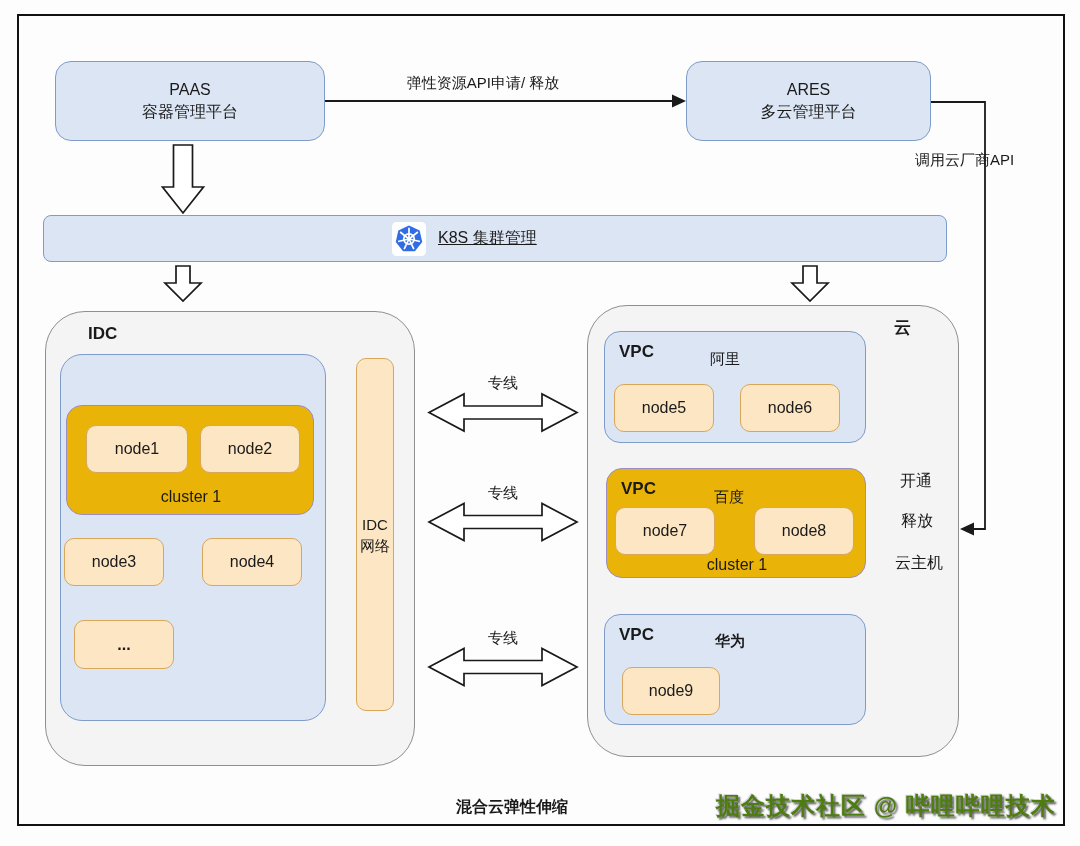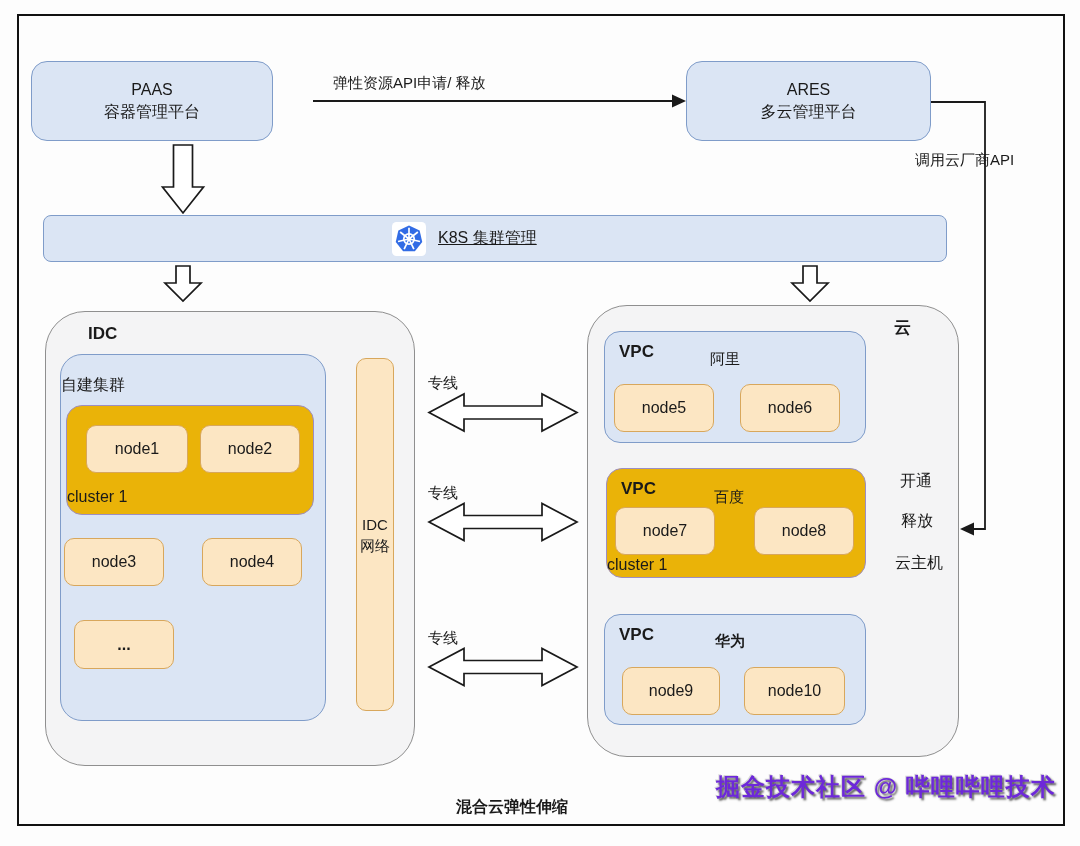--- a/index.html
+++ b/index.html
@@ -13,25 +13,25 @@
   .orange{background:#fce6c3;border-color:#d8a75c;}
   .gray{background:#f4f4f5;border-color:#8f8f8f;}
   .r8{border-radius:8px;text-decoration:underline;} .r10{border-radius:10px;} .r16{border-radius:16px;}
   .r22{border-radius:22px;} .r40{border-radius:40px;padding-left:47px;}
   .center-col{display:flex;flex-direction:column;align-items:center;justify-content:center;text-align:center;}
   .platform{font-size:16px;line-height:22px;z-index:2;}
   .node{display:flex;align-items:center;justify-content:center;font-size:16px;}
   .lbl{position:absolute;white-space:nowrap;z-index:2;}
   .sz15{font-size:15px;} .sz16{font-size:16px;} .sz17{font-size:17px;font-weight:bold;}
   .bold{font-weight:bold;}
-  .ctr{}
+  .ctr{text-align:center;}
   .k8sbar{display:flex;align-items:center;padding-left:348px;z-index:2;}
   .k8sbar .k8s-label{margin-left:12px;font-size:16px;font-weight:500;}
-  .watermark{position:absolute;left:716px;top:771px;z-index:3;font-size:24px;font-weight:bold;
-             letter-spacing:1px;color:#6d28d9;white-space:nowrap;
+  .watermark{position:absolute;left:716px;top:790px;z-index:3;font-size:24px;font-weight:bold;
+             letter-spacing:1px;color:#4d7c0f;white-space:nowrap;
              text-shadow:2px 2px 2px rgba(90,90,90,.95),-1px -1px 0 rgba(160,160,160,.4);}
   .caption{position:absolute;left:412px;top:797px;width:200px;text-align:center;
            font-size:16px;font-weight:600;z-index:2;}
 </style>
 </head>
 <body>
 
 <div class="canvas">
 
   <div class="frame"></div>
@@ -58,21 +58,21 @@
       <polygon points="1,20.5 36,2 36,14 114,14 114,2 149,20.5 114,39 114,27 36,27 36,39" fill="#fff" stroke="#1a1a1a" stroke-width="1.7"></polygon>
     </g>
     <g transform="translate(428,501.5)">
       <polygon points="1,20.5 36,2 36,14 114,14 114,2 149,20.5 114,39 114,27 36,27 36,39" fill="#fff" stroke="#1a1a1a" stroke-width="1.7"></polygon>
     </g>
     <g transform="translate(428,646.5)">
       <polygon points="1,20.5 36,2 36,14 114,14 114,2 149,20.5 114,39 114,27 36,27 36,39" fill="#fff" stroke="#1a1a1a" stroke-width="1.7"></polygon>
     </g>
   </svg>
 
-  <div class="box blue r16 center-col platform" style="left:31px;top:61px;width:242px;height:80px;justify-content:center;">
+  <div class="box blue r16 center-col platform" style="left:55px;top:61px;width:270px;height:80px;justify-content:center;">
     <div>PAAS</div>
     <div>容器管理平台</div>
   </div>
 
   <div class="box blue r16 center-col platform" style="left:686px;top:61px;width:245px;height:80px;">
     <div>ARES</div>
     <div>多云管理平台</div>
   </div>
 
   <div class="lbl sz15 ctr" style="left:333px;top:74px;width:300px;">弹性资源API申请/ 释放</div>
@@ -97,21 +97,20 @@
         <circle cx="15" cy="15" r="1.7" fill="#fff"></circle>
       </svg>
     </span>
     <span class="k8s-label">K8S 集群管理</span>
   </div>
 
   <div class="box gray r40" style="left:45px;top:311px;width:370px;height:455px;z-index:2;">
     <div class="lbl sz17 bold" style="left:42px;top:12px;">IDC</div>
 
     <div class="box blue r22" style="left:14px;top:42px;width:266px;height:367px;">
-      <div class="lbl sz16 ctr" style="left:0;top:20px;width:266px;">自建集群</div>
 
       <div class="box purple r16" style="left:5px;top:50px;width:248px;height:110px;">
         <div class="box orange r10 node" style="left:19px;top:19px;width:102px;height:48px;">node1</div>
         <div class="box orange r10 node" style="left:133px;top:19px;width:100px;height:48px;">node2</div>
         <div class="lbl sz16 ctr" style="left:0;top:82px;width:248px;">cluster 1</div>
       </div>
 
       <div class="box orange r10 node" style="left:3px;top:183px;width:100px;height:48px;">node3</div>
       <div class="box orange r10 node" style="left:141px;top:183px;width:100px;height:48px;">node4</div>
       <div class="box orange r10 node" style="left:13px;top:265px;width:100px;height:49px;font-weight:bold;">...</div>
@@ -142,21 +141,20 @@
       <div class="lbl sz15" style="left:107px;top:19px;">百度</div>
       <div class="box orange r10 node" style="left:8px;top:38px;width:100px;height:48px;">node7</div>
       <div class="box orange r10 node" style="left:147px;top:38px;width:100px;height:48px;">node8</div>
       <div class="lbl sz16 ctr" style="left:0;top:87px;width:260px;">cluster 1</div>
     </div>
 
     <div class="box blue r16" style="left:16px;top:308px;width:262px;height:111px;">
       <div class="lbl sz17" style="left:14px;top:10px;">VPC</div>
       <div class="lbl sz15" style="left:110px;top:17px;font-weight:bold;">华为</div>
       <div class="box orange r10 node" style="left:17px;top:52px;width:98px;height:48px;">node9</div>
-      <div class="box orange r10 node" style="left:139px;top:52px;width:101px;height:48px;">node10</div>
     </div>
   </div>
 
   <div class="lbl sz16" style="left:900px;top:471px;z-index:3;">开通</div>
   <div class="lbl sz16" style="left:901px;top:511px;z-index:3;">释放</div>
   <div class="lbl sz16" style="left:895px;top:553px;z-index:3;">云主机</div>
 
   <div class="caption">混合云弹性伸缩</div>
   <div class="watermark">掘金技术社区 @ 哔哩哔哩技术</div>
 

